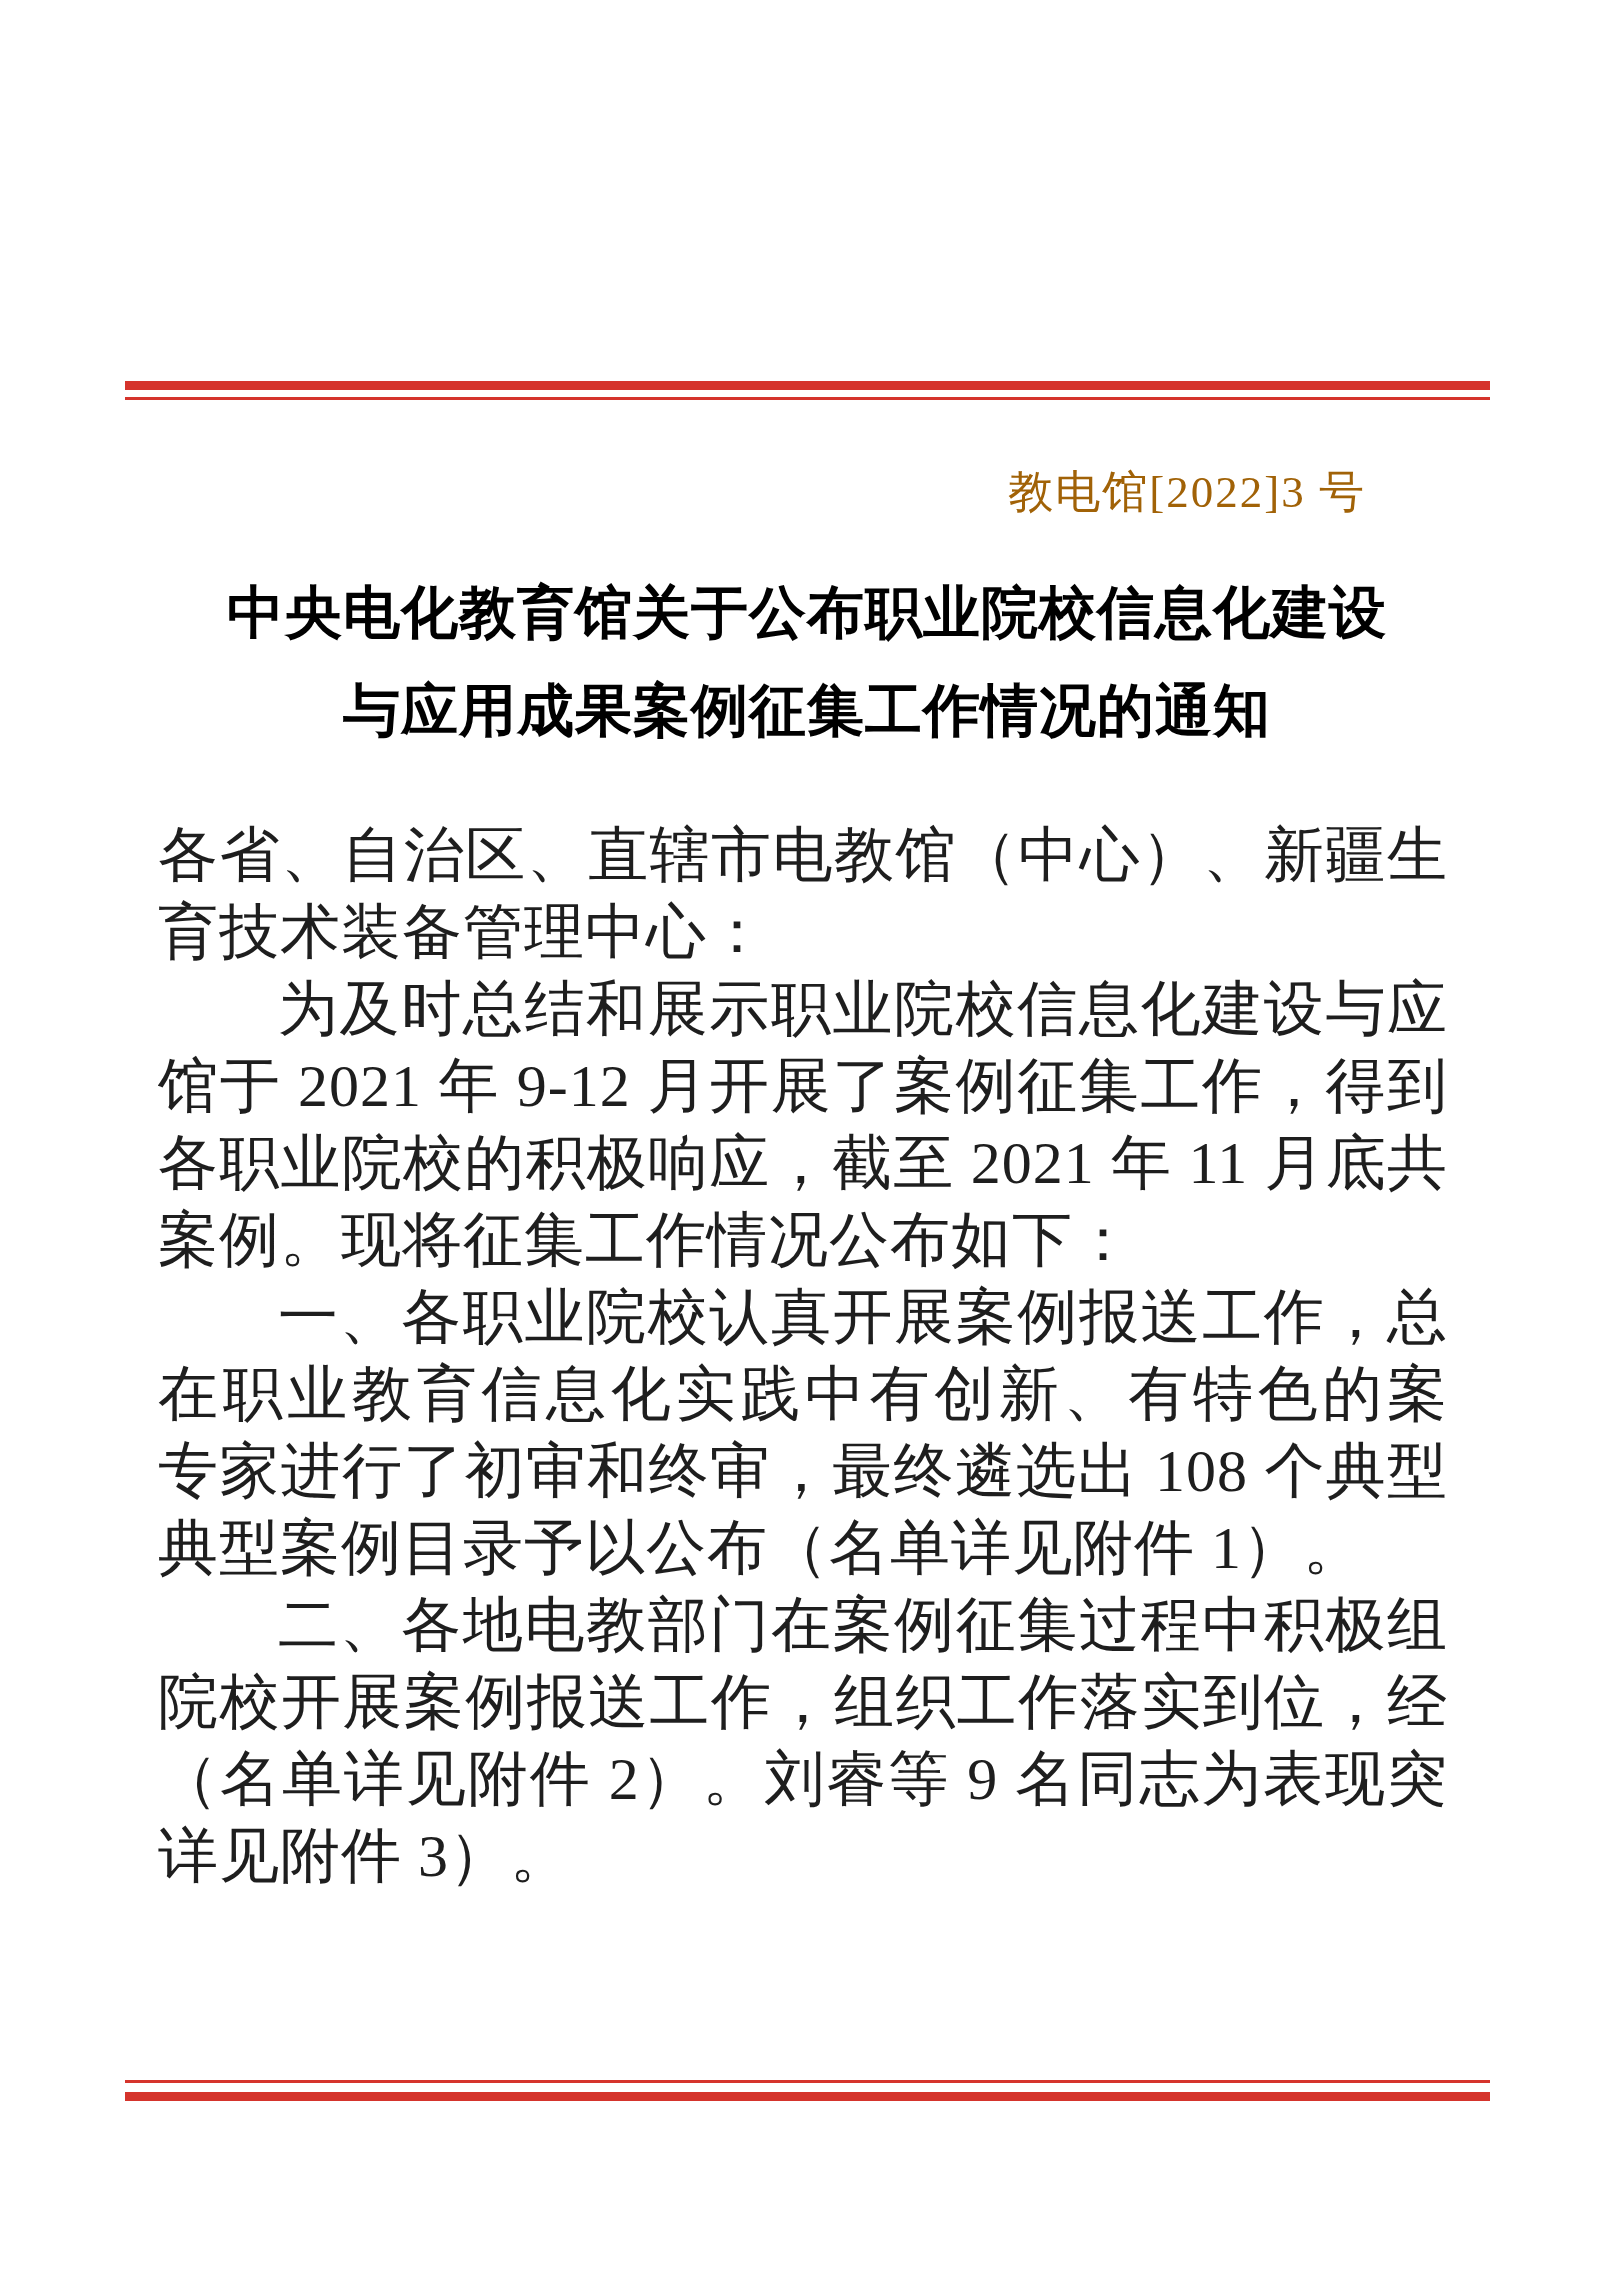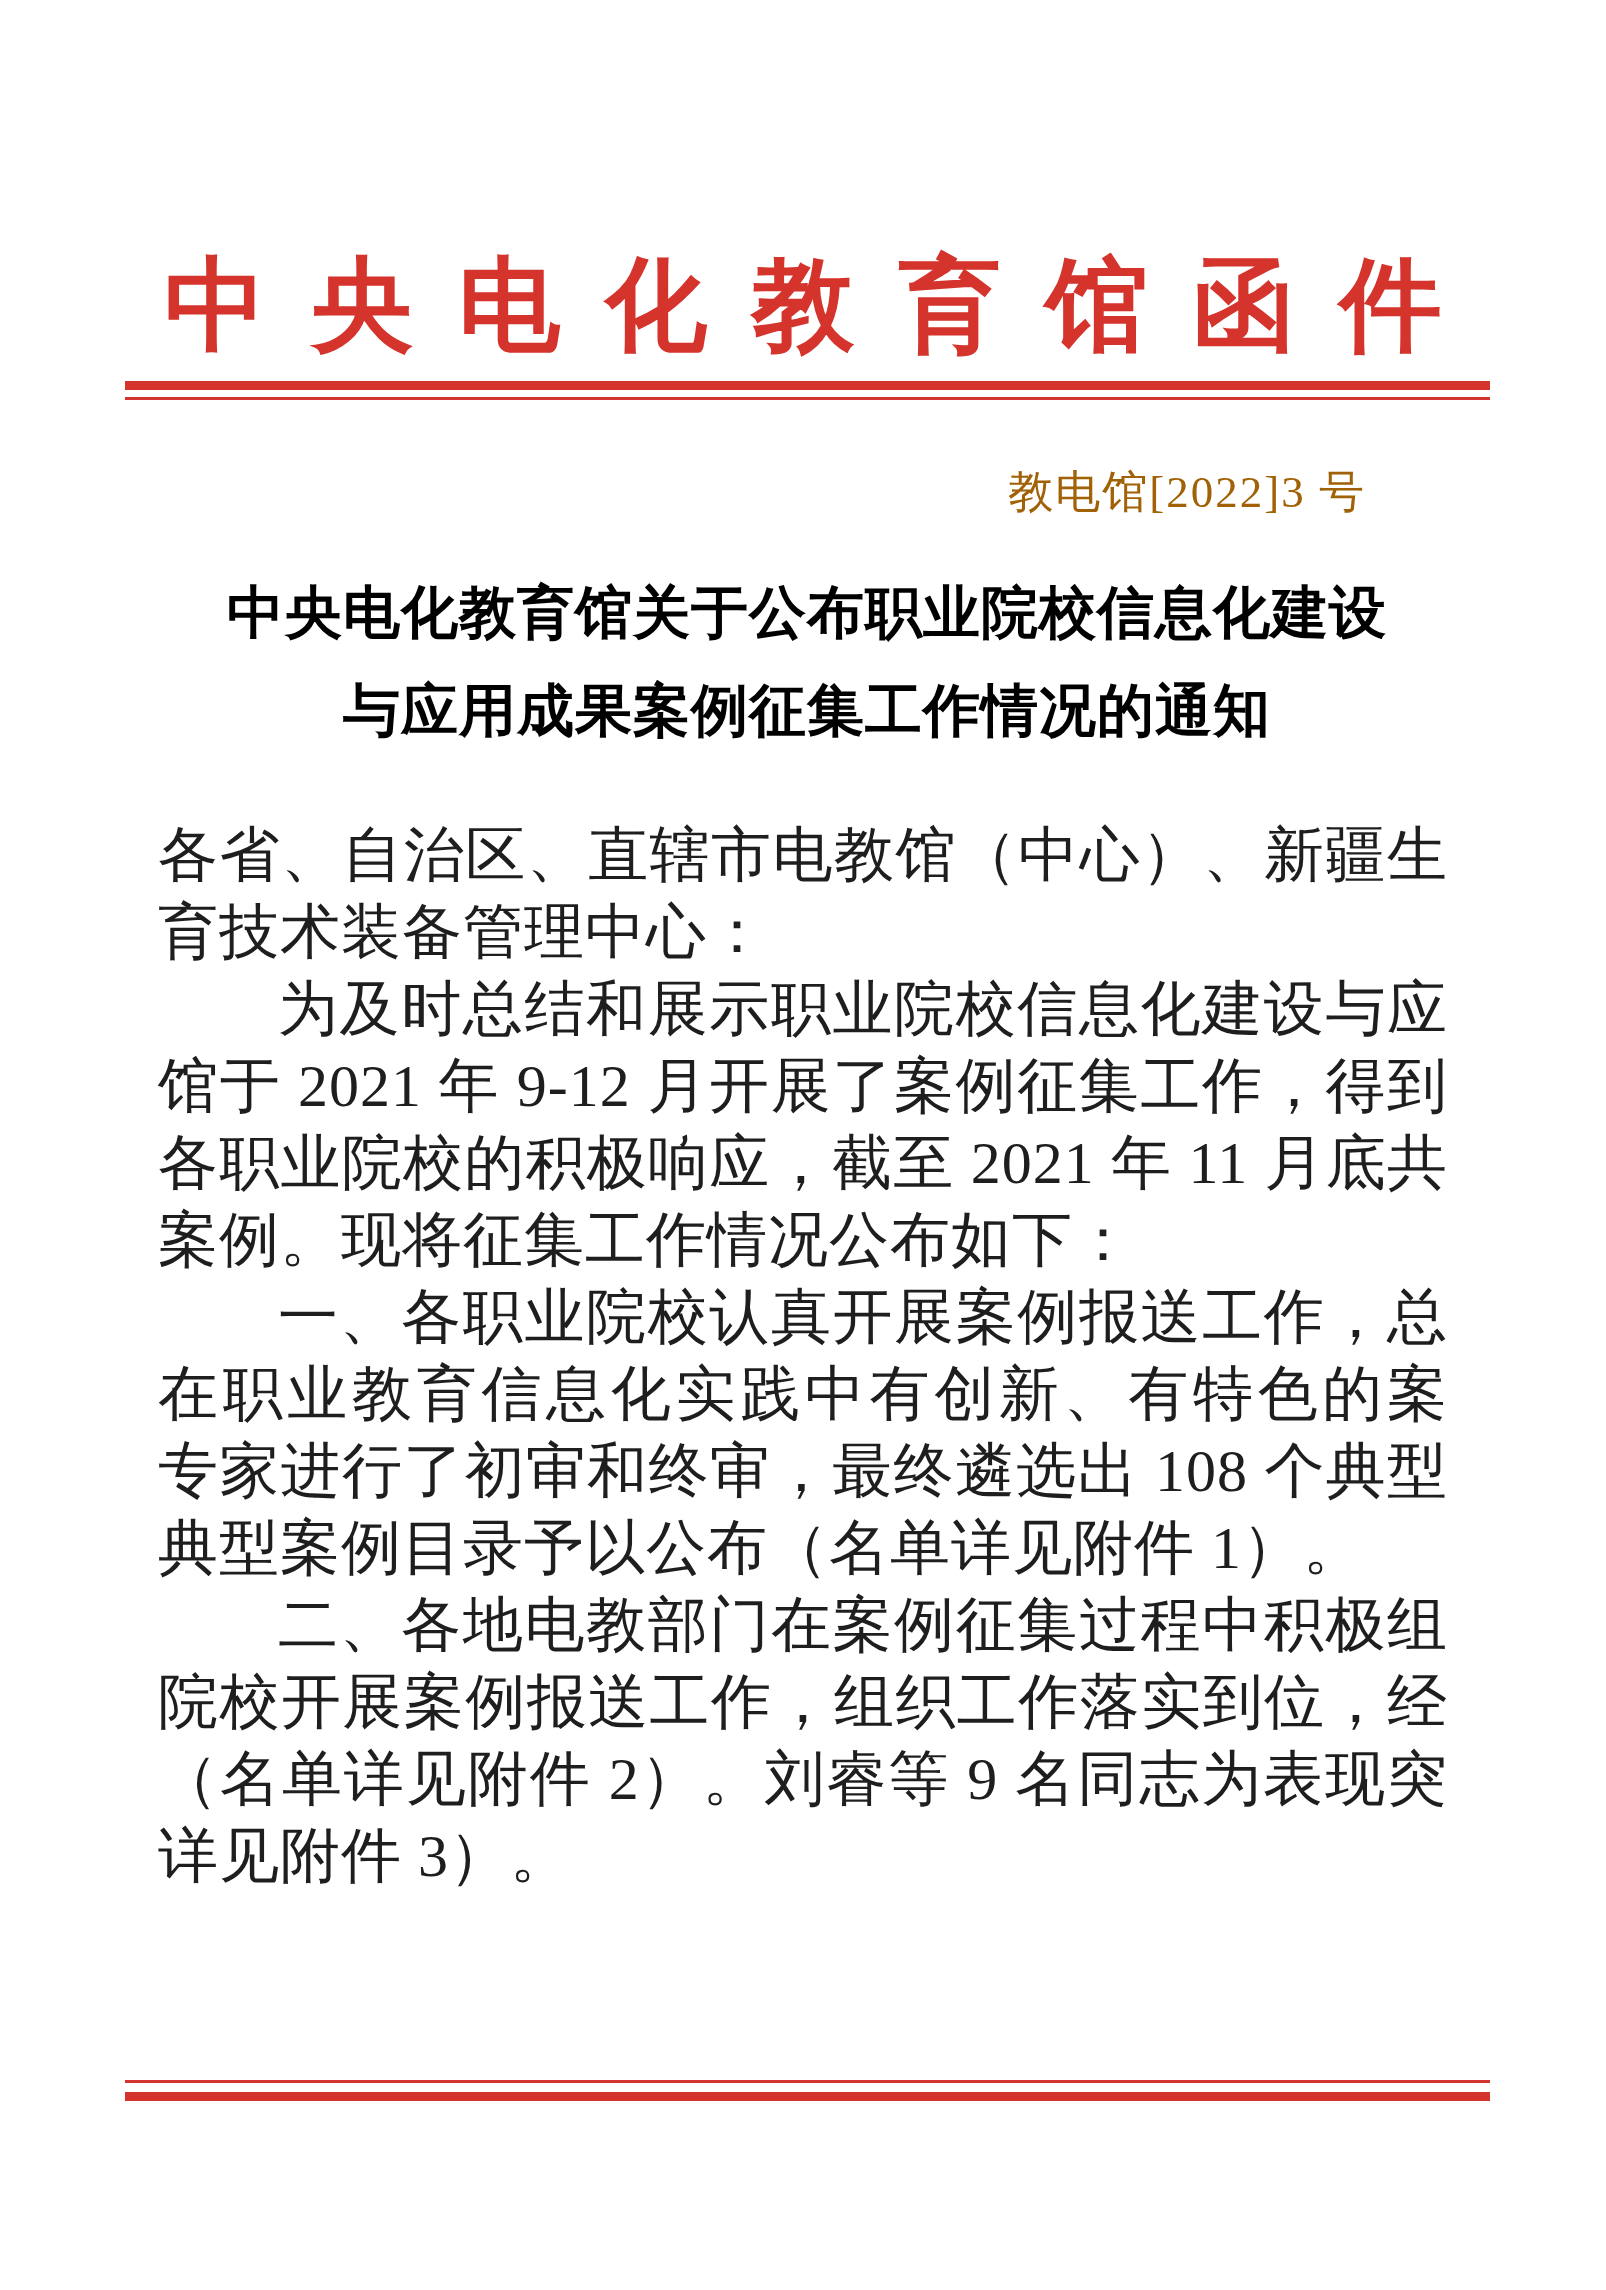--- a/index.html
+++ b/index.html
@@ -74,21 +74,20 @@
     text-align-last: justify;
     overflow: hidden;
   }
   .body-text .line.indent { text-indent: 2em; }
 </style>
 </head>
 <body>
 
 <div class="page">
 
-  <div class="letterhead">中央电化教育馆函件</div>
 
   <div class="rule rule-top-thick"></div>
   <div class="rule rule-top-thin"></div>
 
   <div class="doc-number">教电馆[2022]3 号</div>
 
   <h1 class="doc-title">
     <span class="t-line">中央电化教育馆关于公布职业院校信息化建设</span>
     <span class="t-line">与应用成果案例征集工作情况的通知</span>
   </h1>

